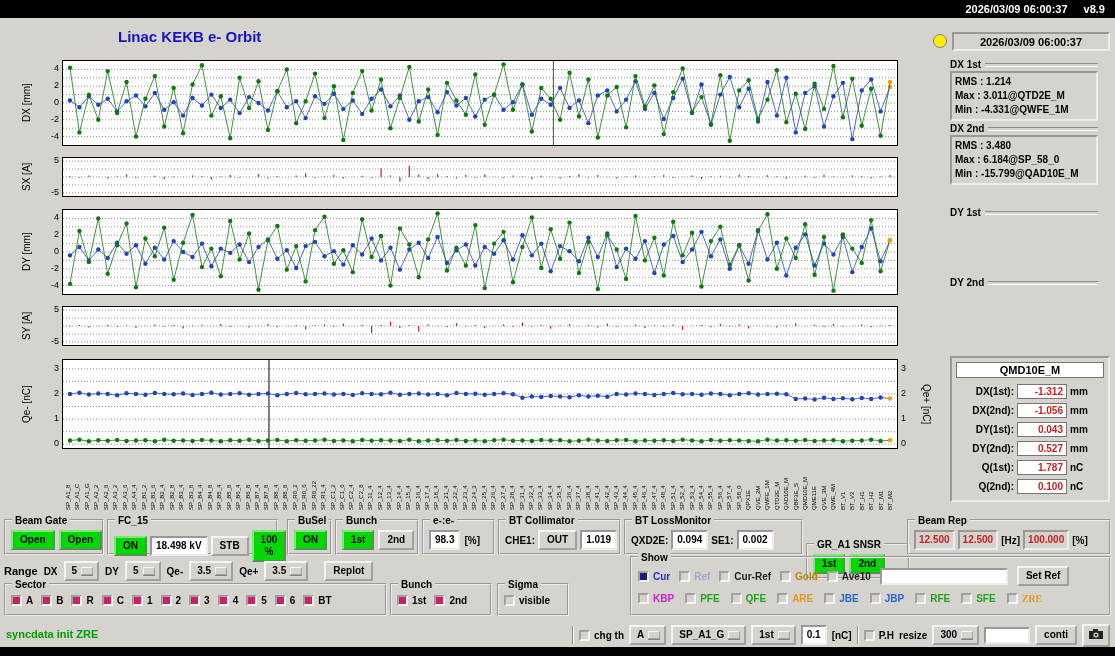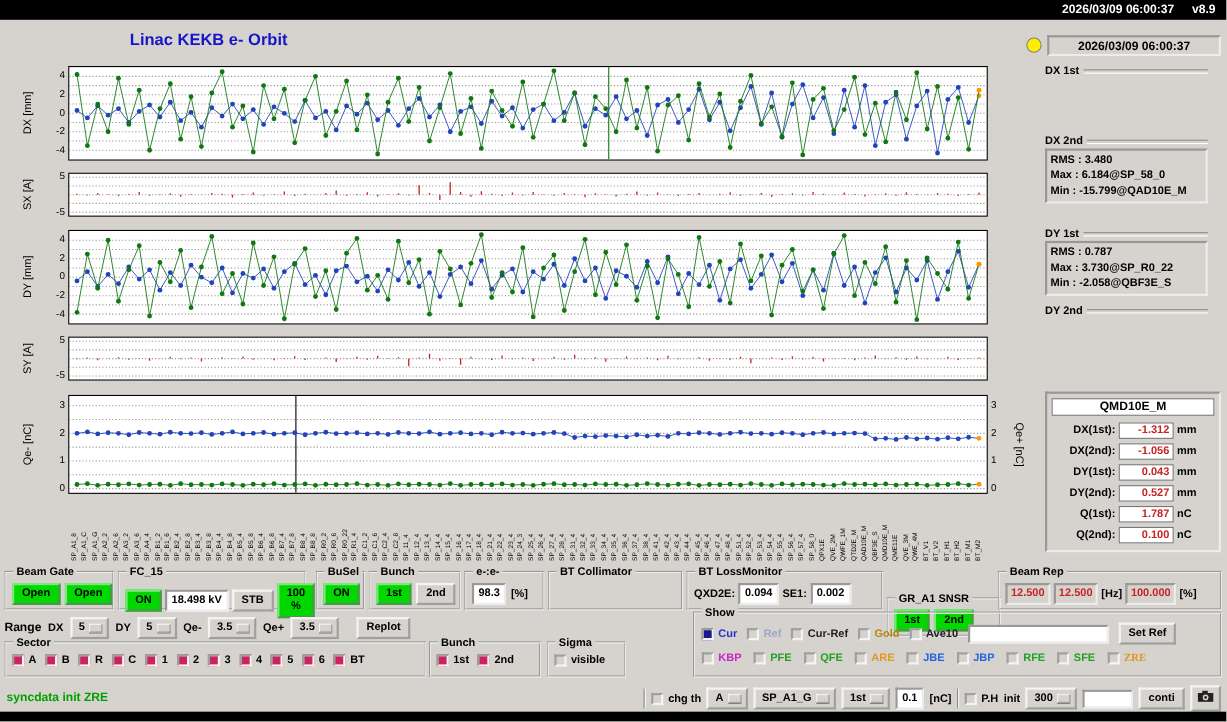--- a/index.html
+++ b/index.html
@@ -972,40 +972,40 @@
     <div class="xlab" style="left: 825px;">BT_M2</div>
   </div>
 
 <div class="indicator"></div>
 <div class="tsbox">2026/03/09 06:00:37</div>
 
 <div class="stat" style="top:58px">
   <div class="stat-head">
       <span>DX 1st</span>
     </div>
+  <div class="stat-box">
+    <div>RMS : 1.214</div>
+    <div>Max : 3.011@QTD2E_M</div>
+    <div>Min : -4.331@QWFE_1M</div>
+  </div>
 </div>
 <div class="stat" style="top:122px">
   <div class="stat-head">
       <span>DX 2nd</span>
     </div>
   <div class="stat-box">
     <div>RMS : 3.480</div>
     <div>Max : 6.184@SP_58_0</div>
     <div>Min : -15.799@QAD10E_M</div>
   </div>
 </div>
 <div class="stat" style="top:206px">
   <div class="stat-head">
       <span>DY 1st</span>
     </div>
-  <div class="stat-box">
-    <div>RMS : 0.787</div>
-    <div>Max : 3.730@SP_R0_22</div>
-    <div>Min : -2.058@QBF3E_S</div>
-  </div>
 </div>
 <div class="stat" style="top:276px">
   <div class="stat-head">
       <span>DY 2nd</span>
     </div>
 </div>
 
 <div class="monitor">
   <div class="monitor-title">QMD10E_M</div>
   <div class="mrow">
@@ -1071,20 +1071,25 @@
 </div>
 <div class="grp" style="left:422px;top:519px;width:73px">
   <span class="grp-title">e-:e-</span>
   <div class="grp-body">
     <span class="disp">98.3</span>
     <span class="lbl">[%]</span>
   </div>
 </div>
 <div class="grp" style="left:498px;top:519px;width:123px">
   <span class="grp-title">BT Collimator</span>
+  <div class="grp-body" style="gap:3px">
+    <span class="lbl">CHE1:</span>
+    <button class="btn">OUT</button>
+    <span class="disp">1.019</span>
+  </div>
 </div>
 <div class="grp" style="left:624px;top:519px;width:179px">
   <span class="grp-title">BT LossMonitor</span>
   <div class="grp-body" style="gap:3px">
     <span class="lbl">QXD2E:</span>
     <span class="disp">0.094</span>
     <span class="lbl">SE1:</span>
     <span class="disp">0.002</span>
   </div>
 </div>
@@ -1289,21 +1294,21 @@
         <span>1st</span>
         <span class="opt-ind"></span>
       </span>
     <span class="disp">0.1</span>
     <span class="lbl">[nC]</span>
     <span class="vsep"></span>
     <span class="cb">
         <span class="sq"></span>
         <span>P.H</span>
       </span>
-    <span class="lbl">init</span>
+    <span class="lbl">resize</span>
     <span class="opt">
         <span>300</span>
         <span class="opt-ind"></span>
       </span>
     <input class="entry" style="width: 46px;" value="">
     <button class="btn">conti</button>
     <button class="btn" style="padding:2px 4px">
       <span>
         <svg width="16" height="12" viewBox="0 0 16 12">
             <rect x="1" y="3" width="14" height="8" fill="#222"></rect>

